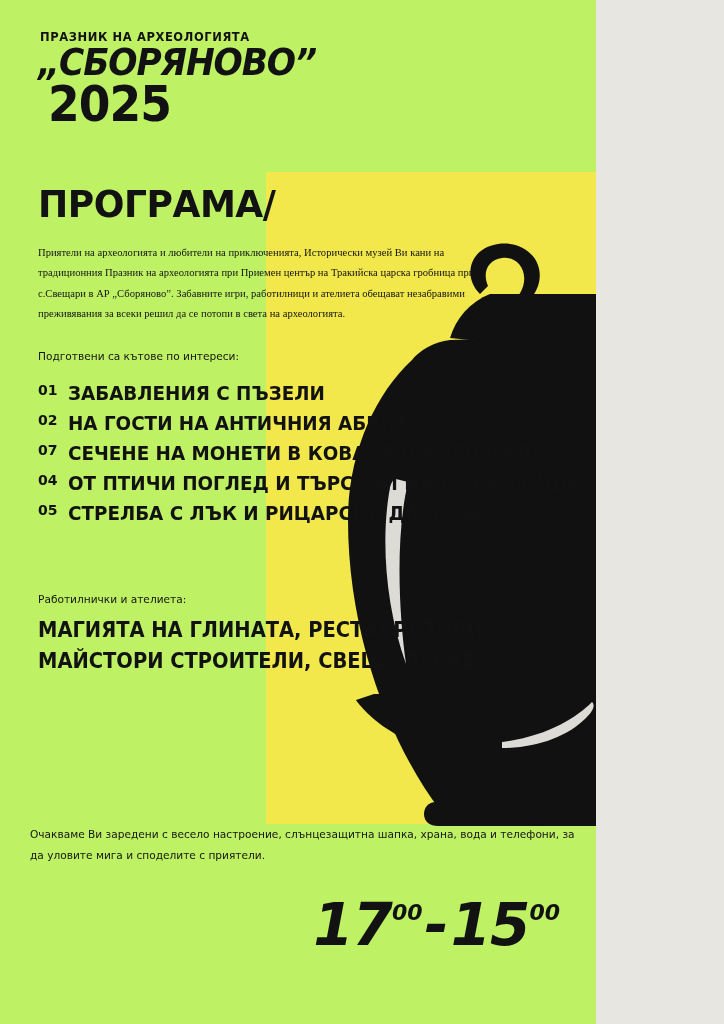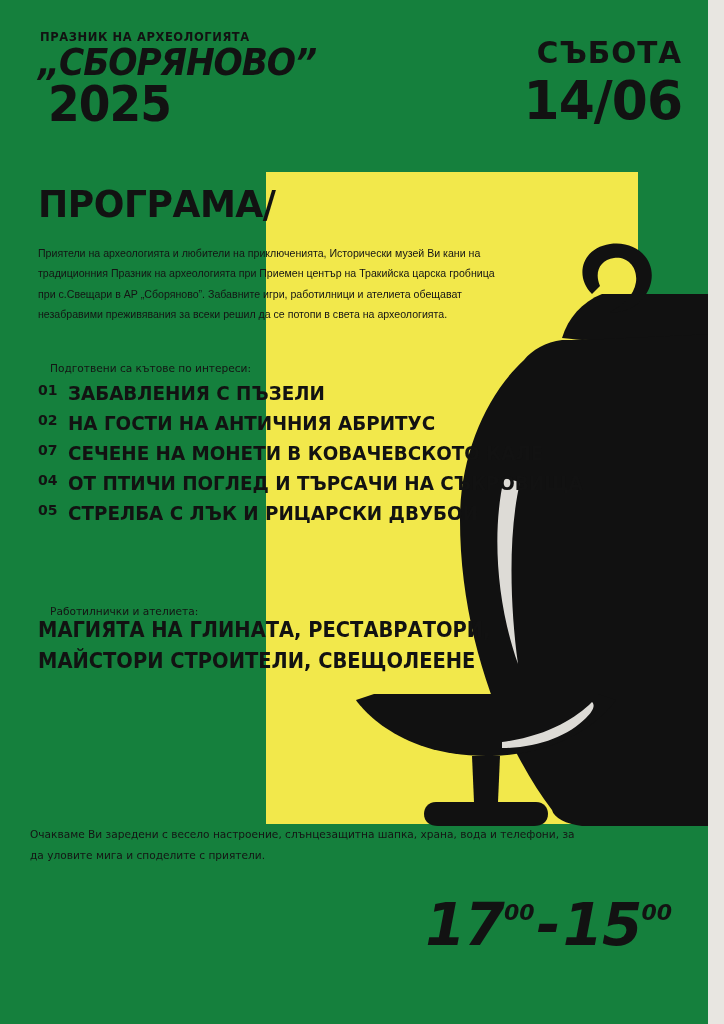--- a/index.html
+++ b/index.html
@@ -5,23 +5,23 @@
   html, body {
     margin: 0;
     padding: 0;
     background: #e8e6e1;
   }
   body {
     font-family: "Liberation Sans", sans-serif;
   }
   .poster {
     position: relative;
-    width: 708px;
+    width: 596px;
     height: 1024px;
-    background: #15803d;
+    background: #bef264;
     overflow: hidden;
   }
   
   .yellow-panel {
     position: absolute;
     left: 266px;
     top: 172px;
     width: 372px;
     height: 652px;
     background: #f2e84b;
@@ -108,35 +108,35 @@
     z-index: 4;
     transform: scaleX(0.95);
     transform-origin: left center;
   }
   
   .intro {
     position: absolute;
     left: 38px;
     top: 243px;
     width: 470px;
-    font-family: Liberation Sans, sans-serif;
+    font-family: Liberation Serif, serif;
     font-size: 10.6px;
     line-height: 1.92;
     color: #141414;
     z-index: 4;
     margin: 0;
   }
   .sub-label {
     position: absolute;
     left: 38px;
     font-family: "DejaVu Sans", sans-serif;
     font-size: 10.6px;
     color: #141414;
     z-index: 4;
-    margin: 12px;
+    margin: 0;
   }
   .sub-label.interests { top: 350px; }
   .sub-label.workshops { top: 593px; }
 
   
   .prog-list {
     position: absolute;
     left: 38px;
     top: 382px;
     z-index: 4;
@@ -298,24 +298,20 @@
       <path d="M150 52 C196 46 224 28 240 12 C244 16 240 22 234 28 C216 46 186 58 150 58 Z" opacity="0.95"></path>
     </g>
   </svg>
 
   <div class="header-left">
     <div class="fest-kicker">ПРАЗНИК НА АРХЕОЛОГИЯТА</div>
     <div class="fest-name">„СБОРЯНОВО”</div>
     <div class="fest-year">2025</div>
   </div>
 
-  <div class="header-right">
-    <div class="day-name">СЪБОТА</div>
-    <div class="day-date">14/06</div>
-  </div>
 
   <h1 class="program-title">ПРОГРАМА/</h1>
 
   <p class="intro">Приятели на археологията и любители на приключенията, Исторически музей Ви кани на традиционния Празник на археологията при Приемен център на Тракийска царска гробница при с.Свещари в АР „Сборяново”. Забавните игри, работилници и ателиета обещават незабравими преживявания за всеки решил да се потопи в света на археологията.</p>
 
   <p class="sub-label interests">Подготвени са кътове по интереси:</p>
 
   <ul class="prog-list">
     <li class="prog-item">
       <span class="prog-num">01</span>

